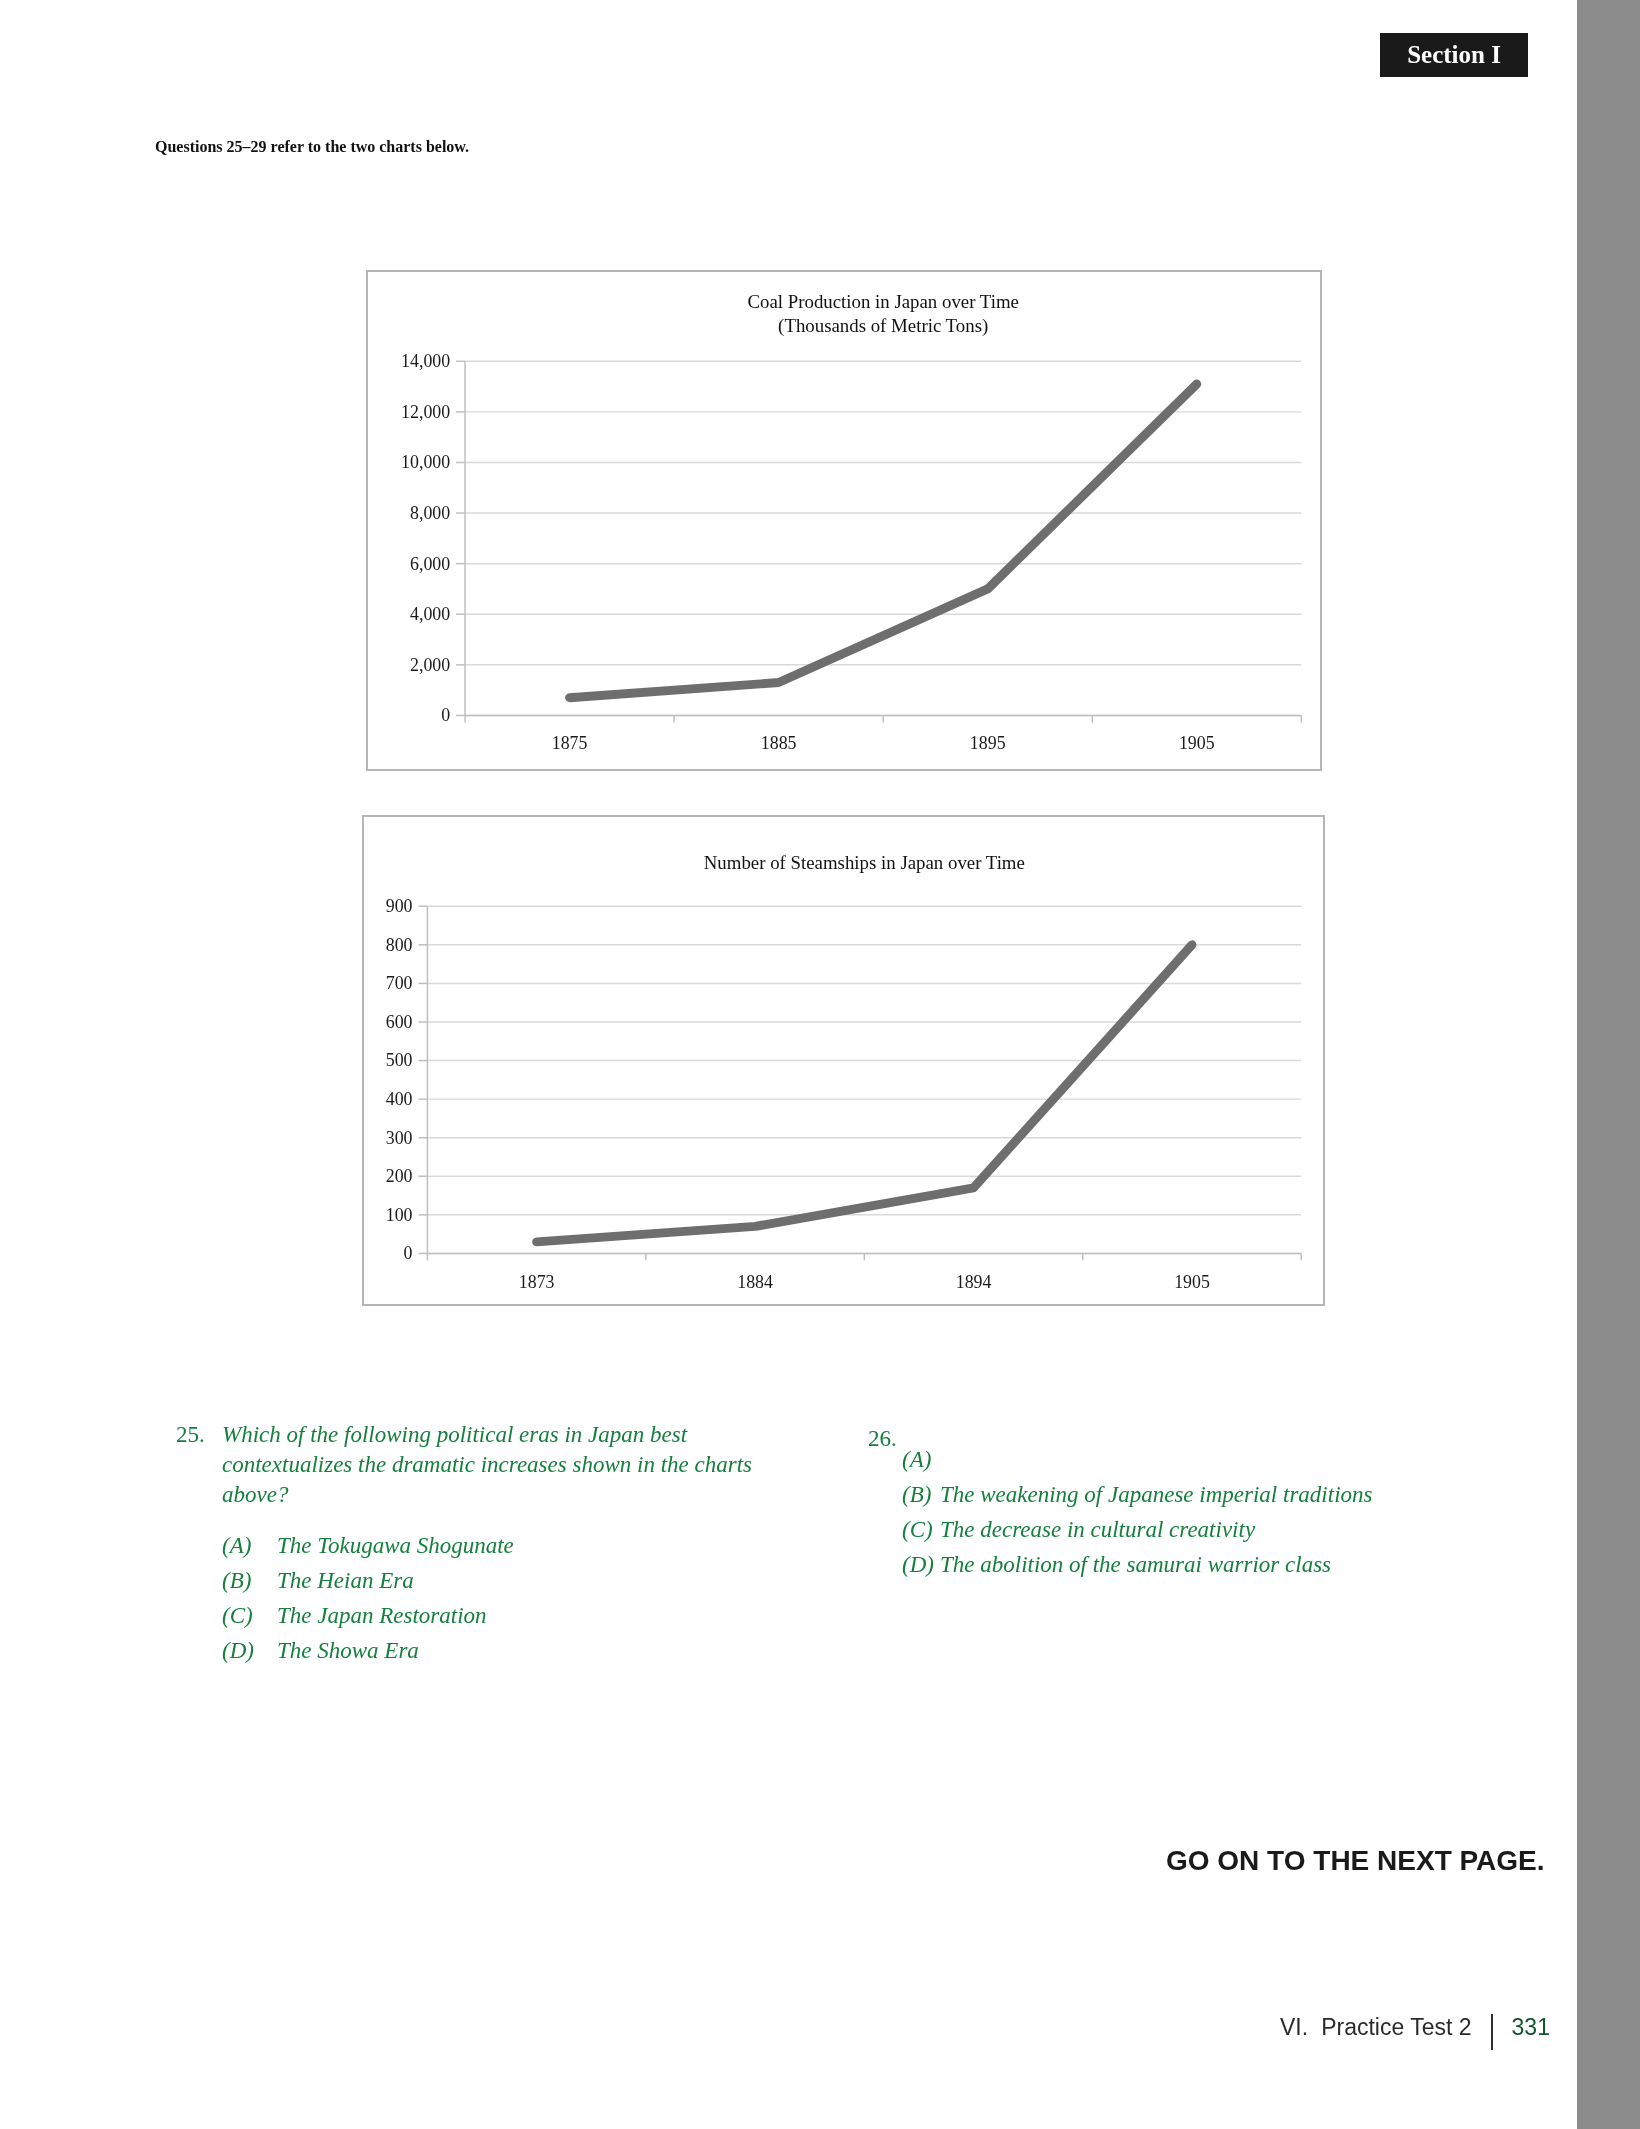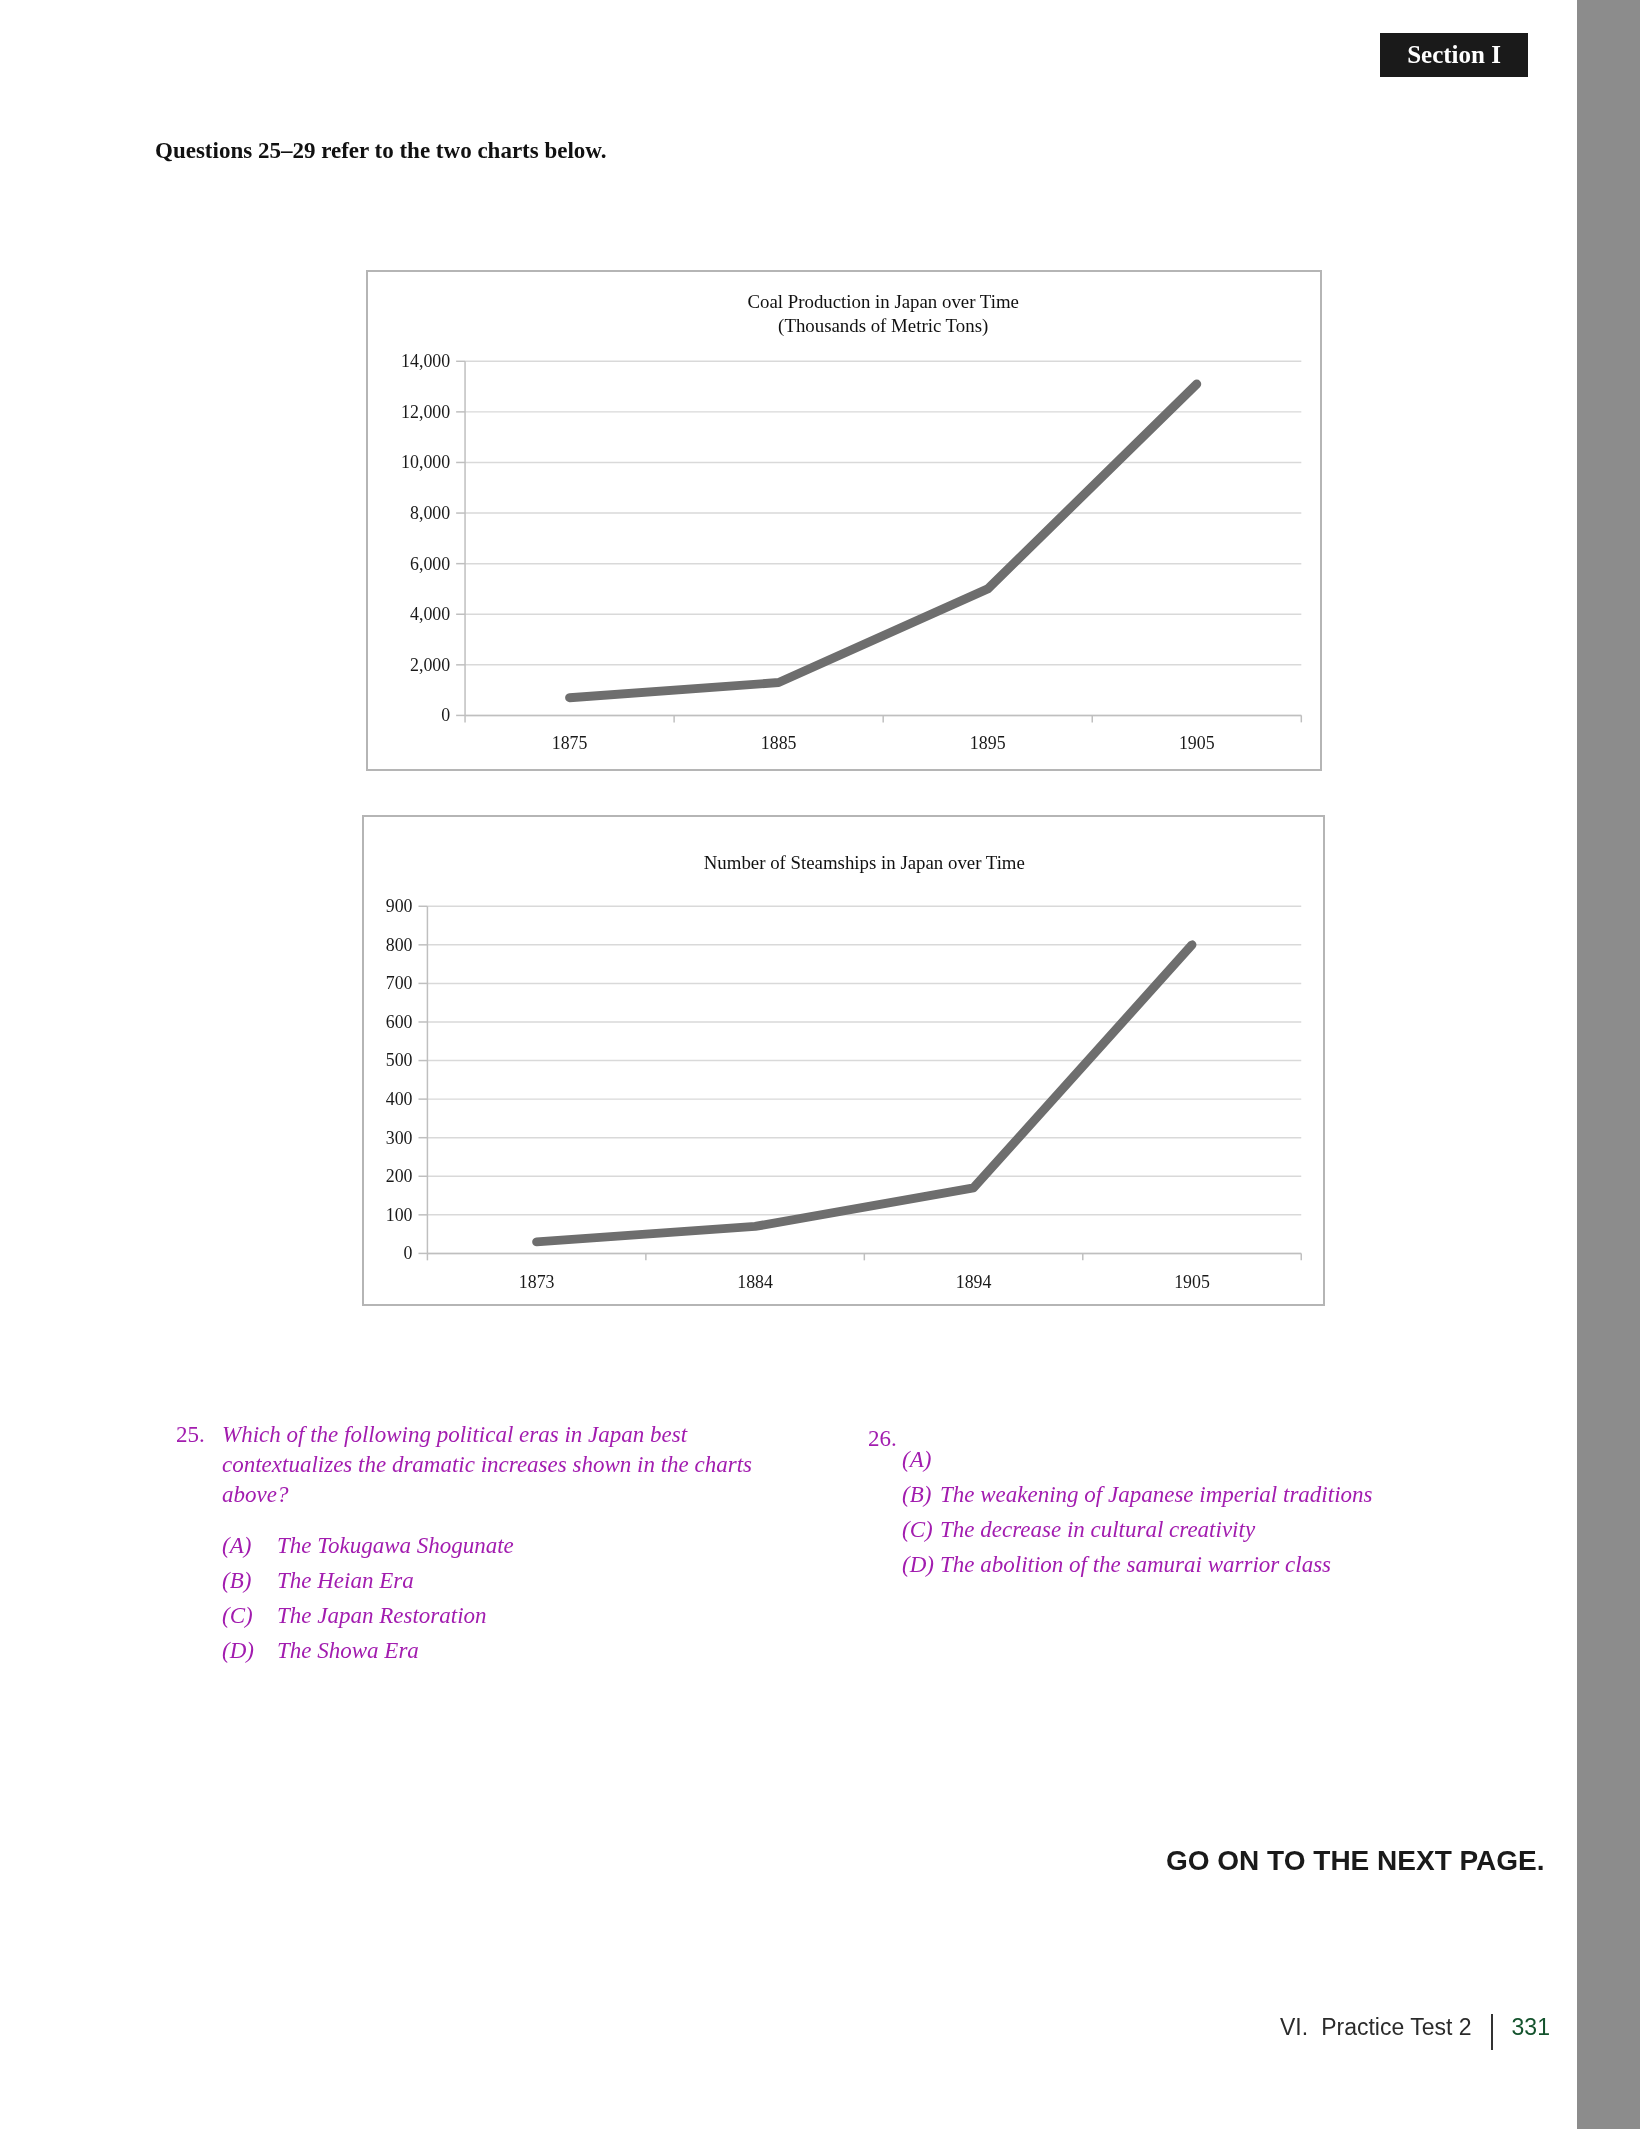--- a/index.html
+++ b/index.html
@@ -5,30 +5,30 @@
   html,body{margin:0;padding:0;background:#fff;}
   .page{position:relative;width:1640px;height:2129px;background:#ffffff;overflow:hidden;
         font-family:"Liberation Serif",serif;color:#1a1a1a;}
 
   .gray-bar{position:absolute;top:0;right:0;width:63px;height:2129px;background:#8c8c8c;}
 
   .section-badge{position:absolute;left:1380px;top:33px;width:148px;height:44px;background:#1a1a1a;
         display:flex;align-items:center;justify-content:center;}
   .section-badge span{color:#ffffff;font-weight:bold;font-size:25px;font-family:"Liberation Serif",serif;}
 
-  .instruction{position:absolute;left:155px;top:138px;font-weight:bold;font-size:23px;color:#111;}
+  .instruction{position:absolute;left:155px;top:138px;font-weight:bold;font-size:16px;color:#111;}
 
   .chart-box{position:absolute;border:2px solid #b5b5b5;background:#fff;box-sizing:border-box;}
   .chart-box-0{left:366px;top:270px;width:956px;height:501px;}
   .chart-box-1{left:362px;top:815px;width:963px;height:491px;}
   .chart-box svg{display:block;width:100%;height:100%;}
   .tick{font-family:"Liberation Serif",serif;font-size:18px;fill:#1a1a1a;}
   .ctitle{font-family:"Liberation Serif",serif;font-size:19px;fill:#111;}
 
-  .question{position:absolute;font-size:23px;line-height:30px;color:#a21caf;}
+  .question{position:absolute;font-size:23px;line-height:30px;color:#15803d;}
   .q-a{left:176px;top:1420px;width:672px;}
   .q-b{left:868px;top:1424px;width:648px;}
   .q-row{display:flex;}
   .q-num{flex:0 0 auto;}
   .q-a .q-num{width:46px;}
   .q-b .q-num{width:34px;}
   .q-body{flex:1 1 auto;font-style:italic;}
   .q-options{margin-top:21px;}
   .opt{display:flex;margin-bottom:5px;}
   .opt-letter{flex:0 0 auto;}

